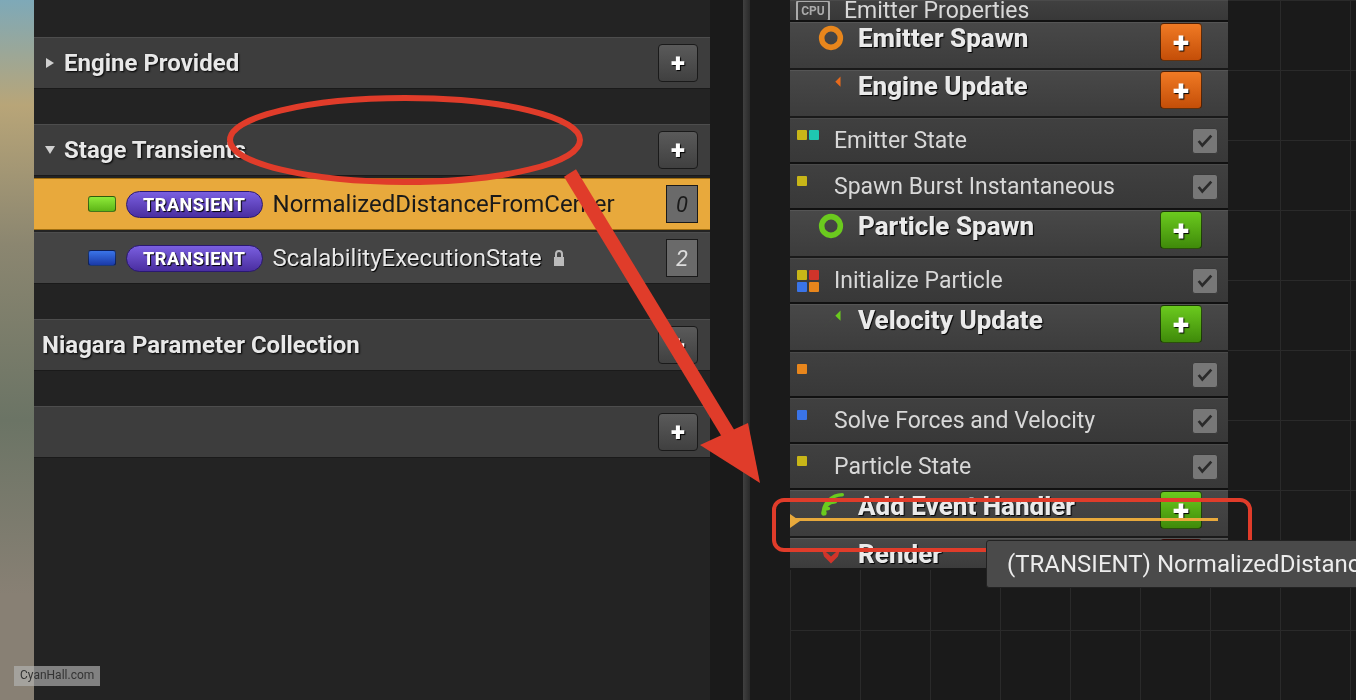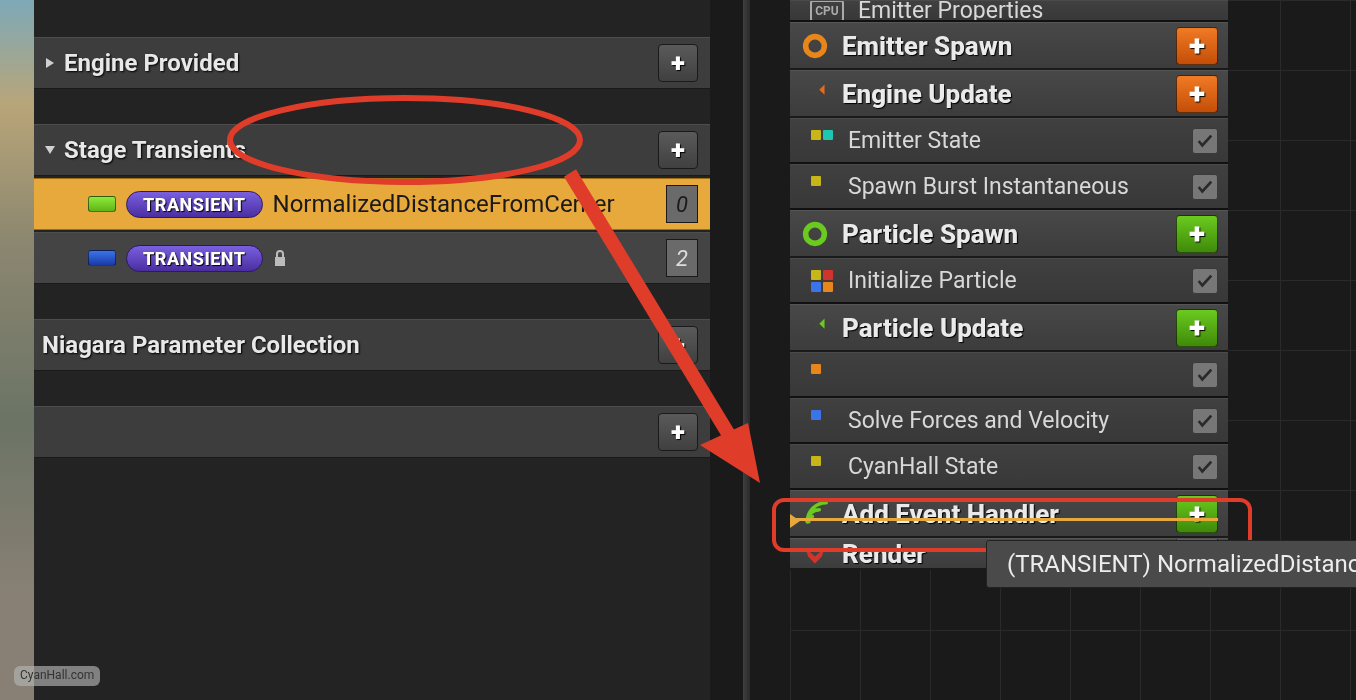--- a/index.html
+++ b/index.html
@@ -43,31 +43,31 @@
   padding: 2px 16px; border-radius: 14px; border: 1px solid #2a1870; text-shadow: 1px 1px 1px #000; letter-spacing: 0.5px; }
 .param-name { font-size: 24px; color: #e8e8e8; text-shadow: 1px 1px 1px #000; }
 .param-row.selected .param-name { color: #1a1a1a; text-shadow: none; }
 .lock-ico { width: 14px; height: 18px; }
 .count-box { width: 32px; height: 38px; background: #6a6a6a; border: 1px solid #1a1a1a;
   display: flex; align-items: center; justify-content: center; font-size: 22px; font-style: italic; color: #ddd; }
 .param-row.selected .count-box { color: #1a1a1a; }
 
 
 .stack { position: absolute; left: 790px; top: 0; width: 438px; display: flex; flex-direction: column; }
-.group-hdr { height: 48px; display: flex; align-items: center; padding: 0 10px; gap: 12px;
+.group-hdr { height: 48px; display: flex; padding: 0 26px; gap: 12px;
   background: linear-gradient(#484848,#3c3c3c); border-top: 1px solid #555; border-bottom: 2px solid #1a1a1a;
   font-size: 26px; font-weight: 800; color: #eaeaea; text-shadow: 1px 1px 1px #000; }
 .group-hdr .ico { width: 30px; height: 30px; display: flex; align-items: center; justify-content: center; }
 .big-add { width: 42px; height: 38px; border-radius: 4px; display: flex; align-items: center; justify-content: center;
   font-size: 30px; font-weight: 900; color: #fff; border: 1px solid rgba(0,0,0,.6); text-shadow: 1px 1px 1px #000; }
 .add-orange { background: linear-gradient(#f07a24,#c44e08); }
 .add-green  { background: linear-gradient(#6bca1e,#3f8a0a); }
 .add-red    { background: linear-gradient(#d0342a,#8a1810); }
 
-.mod-row { height: 46px; display: flex; align-items: center; padding: 0 10px 0 20px; gap: 14px;
+.mod-row { height: 46px; display: flex; align-items: center; padding: 0 10px 0 6px; gap: 14px;
   background: linear-gradient(#404040,#383838); border-top: 1px solid #4a4a4a; border-bottom: 2px solid #111;
   font-size: 23px; color: #d8d8d8; }
 .mod-swatch { width: 24px; height: 24px; position: relative; display: flex; flex-wrap: wrap; }
 .mod-swatch span { width: 10px; height: 10px; margin: 1px; border-radius: 1px; }
 .check { width: 26px; height: 26px; background: #777; border-radius: 3px; display: flex;
   align-items: center; justify-content: center; border: 1px solid #3a3a3a; }
 
 .drop-target { position: absolute; left: 772px; top: 498px; width: 480px; height: 54px;
   border: 4px solid #e03c2a; border-radius: 12px; pointer-events: none; }
 .drop-line { position: absolute; left: 794px; top: 518px; width: 424px; height: 3px; background: #e8a93c; }
@@ -75,21 +75,21 @@
   border-top: 7px solid transparent; border-bottom: 7px solid transparent; border-left: 10px solid #e8a93c; }
 
 .circle-annot { position: absolute; left: 225px; top: 93px; width: 360px; height: 95px; pointer-events: none; }
 .arrow-annot { position: absolute; left: 560px; top: 163px; width: 220px; height: 320px; pointer-events: none; }
 
 .tooltip { position: absolute; left: 986px; top: 540px; height: 48px; padding: 0 20px;
   background: #4a4a4a; border: 1px solid #222; display: flex; align-items: center;
   font-size: 24px; color: #ececec; border-radius: 3px; white-space: nowrap; }
 
 .watermark { position: absolute; left: 14px; bottom: 14px; height: 20px; padding: 2px 6px;
-  background: rgba(180,180,180,.65); color: #333; font-size: 12px; border-radius: 6px; }
+  background: rgba(180,180,180,.65); color: #333; font-size: 12px; border-radius: 0; }
 
 .cpu-box { width: 34px; height: 22px; border: 2px solid #aaa; color: #aaa; font-size: 12px;
   font-weight: 700; display: flex; align-items: center; justify-content: center; border-radius: 3px; }
 </style>
 </head>
 <body>
 
 <div class="viewport-strip"></div>
 <div class="grid-bg"></div>
 
@@ -121,20 +121,21 @@
     <span class="type-chip chip-green"></span>
     <span class="badge">TRANSIENT</span>
     <span class="param-name">NormalizedDistanceFromCenter</span>
     <span class="spacer"></span>
     <span class="count-box">0</span>
   </div>
 
   <div class="param-row">
     <span class="type-chip chip-blue"></span>
     <span class="badge">TRANSIENT</span>
+    <span class="param-name">ScalabilityExecutionState</span>
     <span class="lock-ico">
       <svg viewBox="0 0 14 18" width="14" height="18">
           <path fill="#bbb" d="M3 8V5a4 4 0 018 0v3h1v9H2V8h1zm2 0h4V5a2 2 0 00-4 0v3z"></path>
         </svg>
     </span>
     <span class="spacer"></span>
     <span class="count-box">2</span>
   </div>
 
   <div class="section-header">
@@ -236,21 +237,21 @@
       </span>
   </div>
 
 
   <div class="group-hdr">
     <span class="ico">
         <svg viewBox="0 0 30 30" width="26" height="26">
           <path fill="#6bca1e" d="M4 26 L26 4 L26 16 L20 10 L8 22 Z"></path>
         </svg>
       </span>
-    <span>Particle Update</span>
+    <span>Velocity Update</span>
     <span class="spacer"></span>
     <span class="big-add add-green">+</span>
   </div>
 
   <div class="mod-row">
     <span class="mod-swatch">
         <span style="background:#e8861c"></span>
       </span>
     <span class="spacer"></span>
     <span class="check">
@@ -270,21 +271,21 @@
         <svg viewBox="0 0 20 20" width="18" height="18">
           <path fill="none" stroke="#2a2a2a" stroke-width="3" d="M3 10l4 5L17 4"></path>
         </svg>
       </span>
   </div>
 
   <div class="mod-row">
     <span class="mod-swatch">
         <span style="background:#c8b618"></span>
       </span>
-    <span>CyanHall State</span>
+    <span>Particle State</span>
     <span class="spacer"></span>
     <span class="check">
         <svg viewBox="0 0 20 20" width="18" height="18">
           <path fill="none" stroke="#2a2a2a" stroke-width="3" d="M3 10l4 5L17 4"></path>
         </svg>
       </span>
   </div>
 
   <div class="group-hdr">
     <span class="ico">

